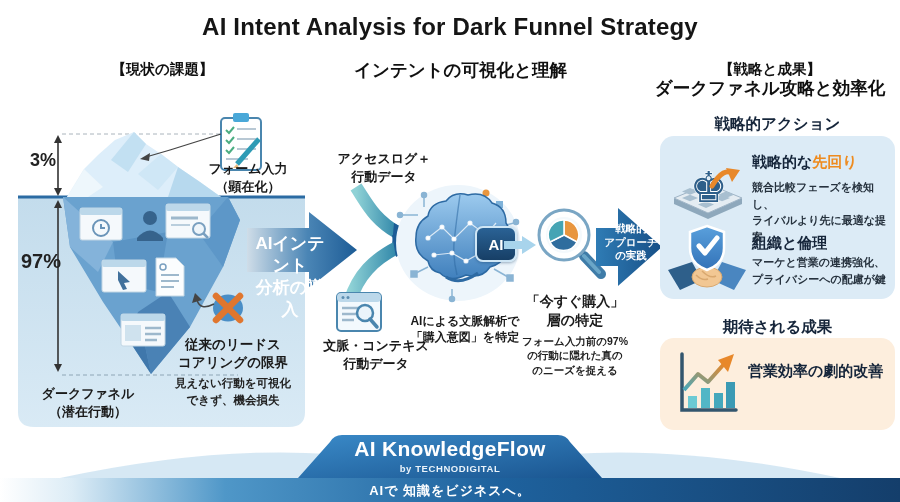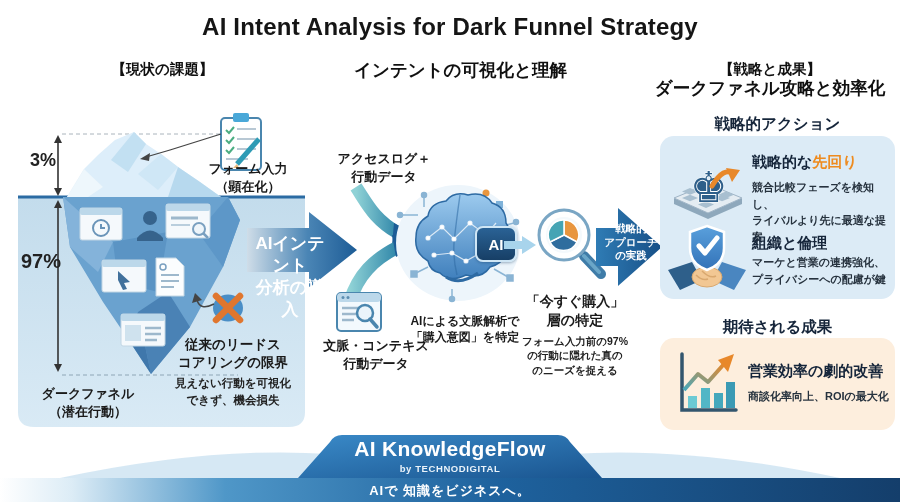--- a/index.html
+++ b/index.html
@@ -368,21 +368,20 @@
     </defs>
     <path d="M12,8 V64 H66" fill="none" stroke="#33566e" stroke-width="3.5" stroke-linecap="round"></path>
     <rect x="18" y="50" width="9" height="12" fill="#6ccad4"></rect>
     <rect x="31" y="42" width="9" height="20" fill="#52b6c6"></rect>
     <rect x="44" y="47" width="9" height="15" fill="#45a8bc"></rect>
     <rect x="56" y="36" width="9" height="26" fill="#3b9ab4"></rect>
     <path d="M14,44 L28,28 L38,36 L54,18" fill="none" stroke="url(#tr)" stroke-width="4" stroke-linejoin="round"></path>
     <polygon points="64,8 48,14 58,26" fill="#e8882a"></polygon>
   </svg>
   <div class="abs item-title" style="left:748px;top:362px;width:148px;">営業効率の劇的改善</div>
-  <div class="abs item-sub" style="left:748px;top:388px;width:148px;">商談化率向上、ROIの最大化</div>
 
   <svg class="abs" style="left:0;top:430px;" width="900" height="72" viewBox="0 0 900 72">
     <defs>
       <linearGradient id="bar" x1="0" y1="0" x2="1" y2="0">
         <stop offset="0" stop-color="#ffffff"></stop>
           <stop offset=".08" stop-color="#dcecf6"></stop>
         <stop offset=".25" stop-color="#4f97c8"></stop>
           <stop offset=".55" stop-color="#1e629e"></stop>
         <stop offset="1" stop-color="#143e6b"></stop>
       </linearGradient>

